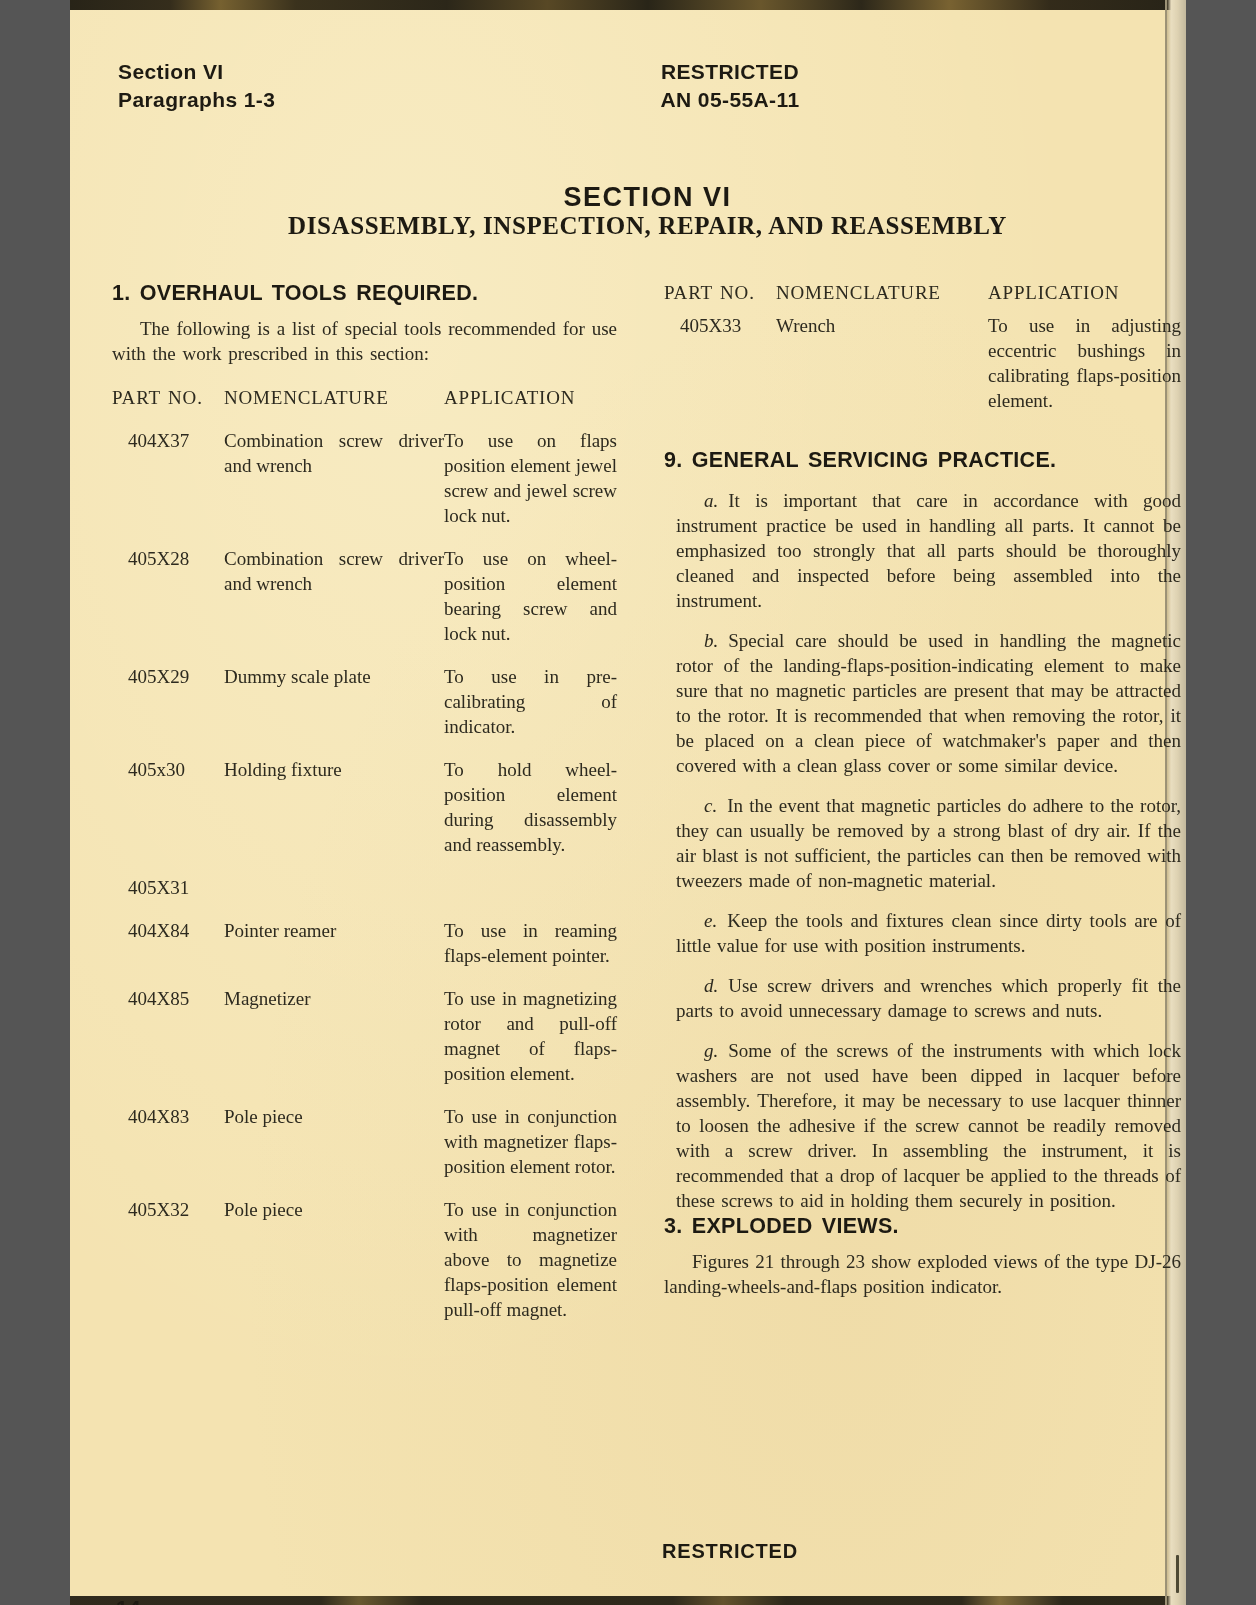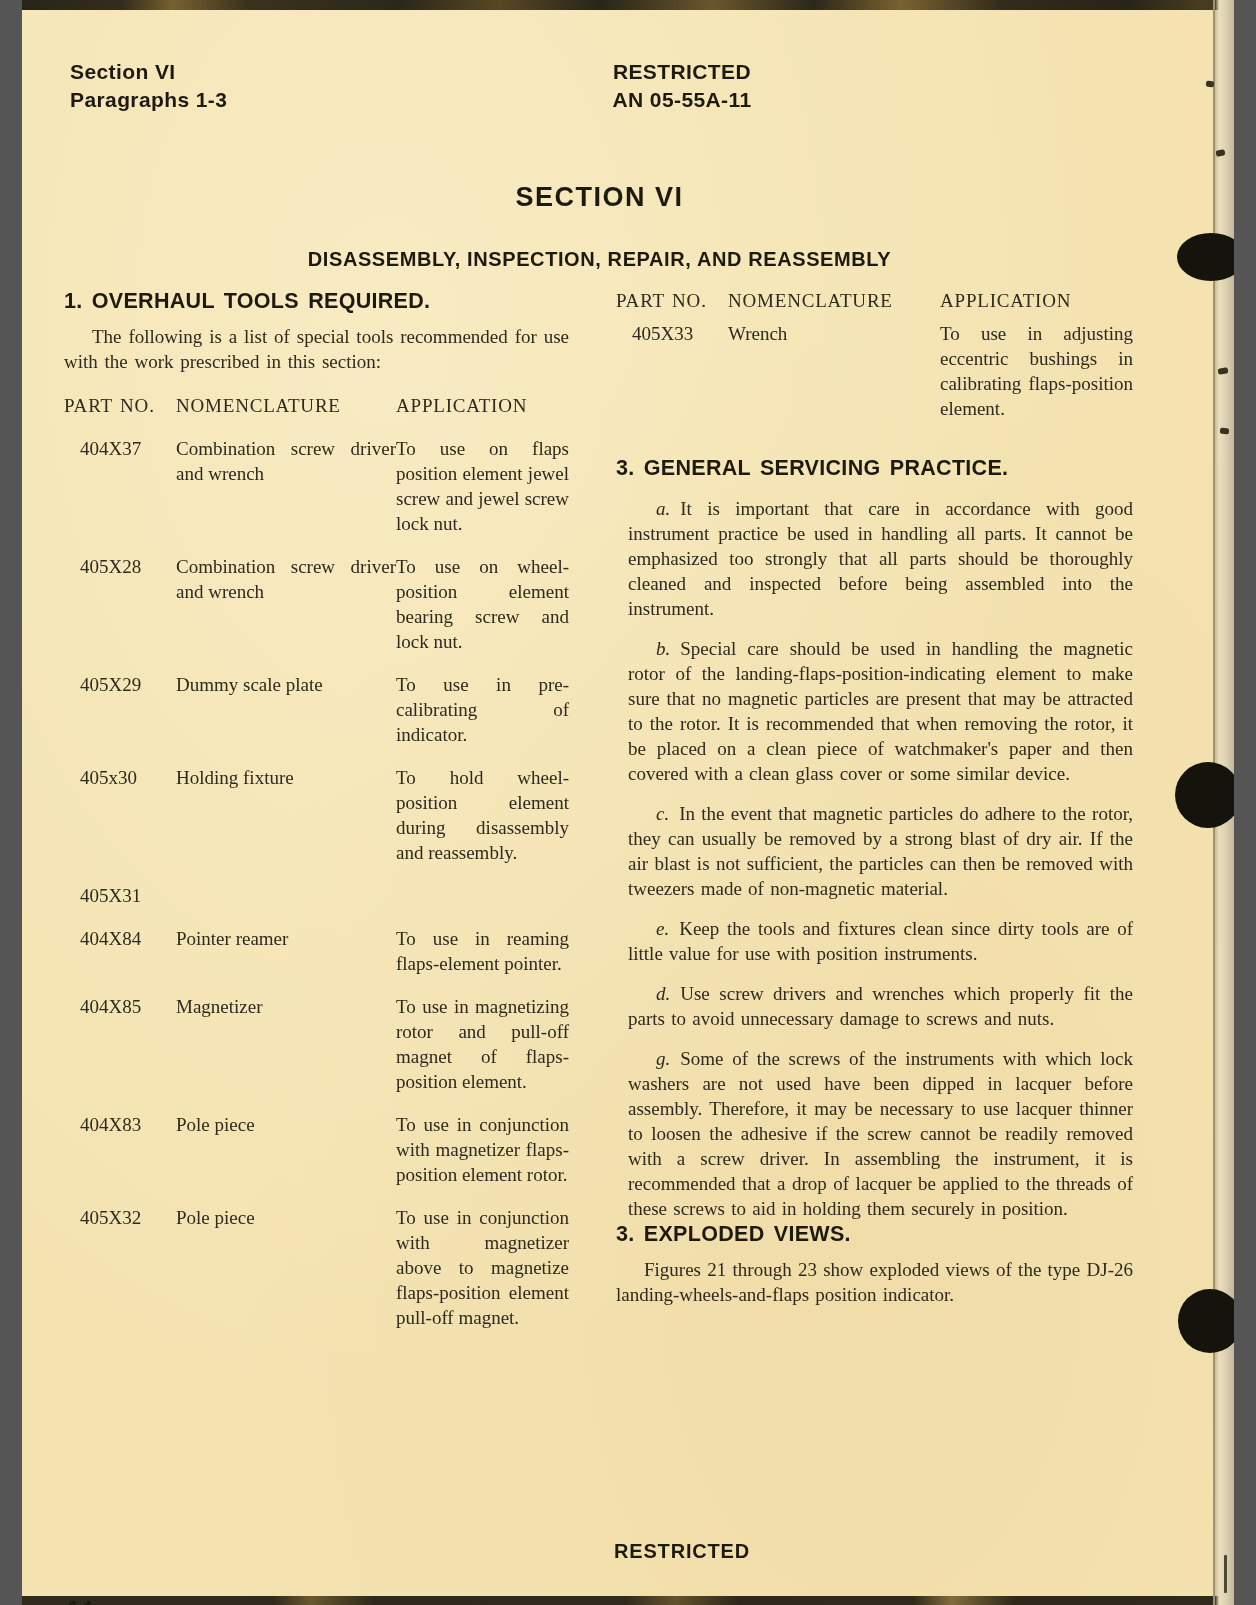--- a/index.html
+++ b/index.html
@@ -1,18 +1,18 @@
 <!DOCTYPE html>
 <html><head>
 <meta charset="utf-8">
 <style>
   html,body{margin:0;padding:0;background:#555;}
   #page{
     position:relative;
-    width:1212px;height:1605px;
+    width:1116px;height:1605px;
     margin:0 auto;
     background:
       radial-gradient(ellipse at 30% 20%, rgba(255,250,225,0.35), rgba(255,250,225,0) 60%),
       radial-gradient(ellipse at 70% 80%, rgba(220,190,130,0.18), rgba(220,190,130,0) 55%),
       #f4e3b1;
     overflow:hidden;
     font-family:"Liberation Serif", serif;
     color:#2d2a1f;
   }
   
@@ -50,23 +50,23 @@
   .speck3{left:1196px;top:368px;width:10px;height:6px;transform:rotate(-8deg);}
   .speck4{left:1198px;top:428px;width:9px;height:6px;transform:rotate(6deg);}
 
   
   .sans{font-family:"Liberation Sans", sans-serif;font-weight:bold;color:#1d1a12;}
   .hdr{position:absolute;top:58px;line-height:28px;font-size:21px;letter-spacing:.4px;}
   .hdr-left{left:48px;}
   .hdr-center{left:660px;transform:translateX(-50%);text-align:center;}
   .title-block{position:absolute;left:40px;top:182px;width:1075px;text-align:center;}
   .title{font-size:27px;letter-spacing:1.5px;line-height:30px;}
-  .subtitle{font-size:20px;letter-spacing:.6px;line-height:28px;margin-top:33px;}
-
-  .col{position:absolute;top:288px;font-size:19px;line-height:25px;text-align:justify;}
+  .subtitle{font-size:25px;letter-spacing:.6px;line-height:28px;margin-top:0;font-family:Liberation Serif, serif;}
+
+  .col{position:absolute;top:280px;font-size:19px;line-height:25px;text-align:justify;}
   .col-left{left:42px;width:505px;}
   .col-right{left:594px;width:517px;}
 
   .sec-head{font-family:"Liberation Sans", sans-serif;font-weight:bold;color:#1d1a12;
     font-size:21.5px;letter-spacing:.3px;word-spacing:3px;text-align:left;line-height:26px;}
   .intro{margin-top:10px;text-indent:28px;word-spacing:2px;}
 
   .ttable{margin-top:4px;}
   .thead, .trow{display:grid;}
   .col-left .thead,.col-left .trow{grid-template-columns:112px 220px auto;}
@@ -183,21 +183,21 @@
         <div>NOMENCLATURE</div>
         <div>APPLICATION</div>
       </div>
       <div class="trow">
         <div class="cell-part">405X33</div>
         <div class="cell-nomen">Wrench</div>
         <div class="cell-app">To use in adjusting eccentric bushings in calibrating flaps-position element.</div>
       </div>
     </div>
 
-    <div class="sec-head h2">3. GENERAL SERVICING PRACTICE.</div>
+    <div class="sec-head h2">9. GENERAL SERVICING PRACTICE.</div>
 
     <p class="para"><span class="plabel">a.</span><span>It is important that care in accordance with good instrument practice be used in handling all parts. It cannot be emphasized too strongly that all parts should be thoroughly cleaned and inspected before being assembled into the instrument.</span></p>
     <p class="para"><span class="plabel">b.</span><span>Special care should be used in handling the magnetic rotor of the landing-flaps-position-indicating element to make sure that no magnetic particles are present that may be attracted to the rotor. It is recommended that when removing the rotor, it be placed on a clean piece of watchmaker's paper and then covered with a clean glass cover or some similar device.</span></p>
     <p class="para"><span class="plabel">c.</span><span>In the event that magnetic particles do adhere to the rotor, they can usually be removed by a strong blast of dry air. If the air blast is not sufficient, the particles can then be removed with tweezers made of non-magnetic material.</span></p>
     <p class="para"><span class="plabel">e.</span><span>Keep the tools and fixtures clean since dirty tools are of little value for use with position instruments.</span></p>
     <p class="para"><span class="plabel">d.</span><span>Use screw drivers and wrenches which properly fit the parts to avoid unnecessary damage to screws and nuts.</span></p>
     <p class="para"><span class="plabel">g.</span><span>Some of the screws of the instruments with which lock washers are not used have been dipped in lacquer before assembly. Therefore, it may be necessary to use lacquer thinner to loosen the adhesive if the screw cannot be readily removed with a screw driver. In assembling the instrument, it is recommended that a drop of lacquer be applied to the threads of these screws to aid in holding them securely in position.</span></p>
 
     <div class="sec-head h3">3. EXPLODED VIEWS.</div>
     <p class="fig-para">Figures 21 through 23 show exploded views of the type DJ-26 landing-wheels-and-flaps position indicator.</p>

